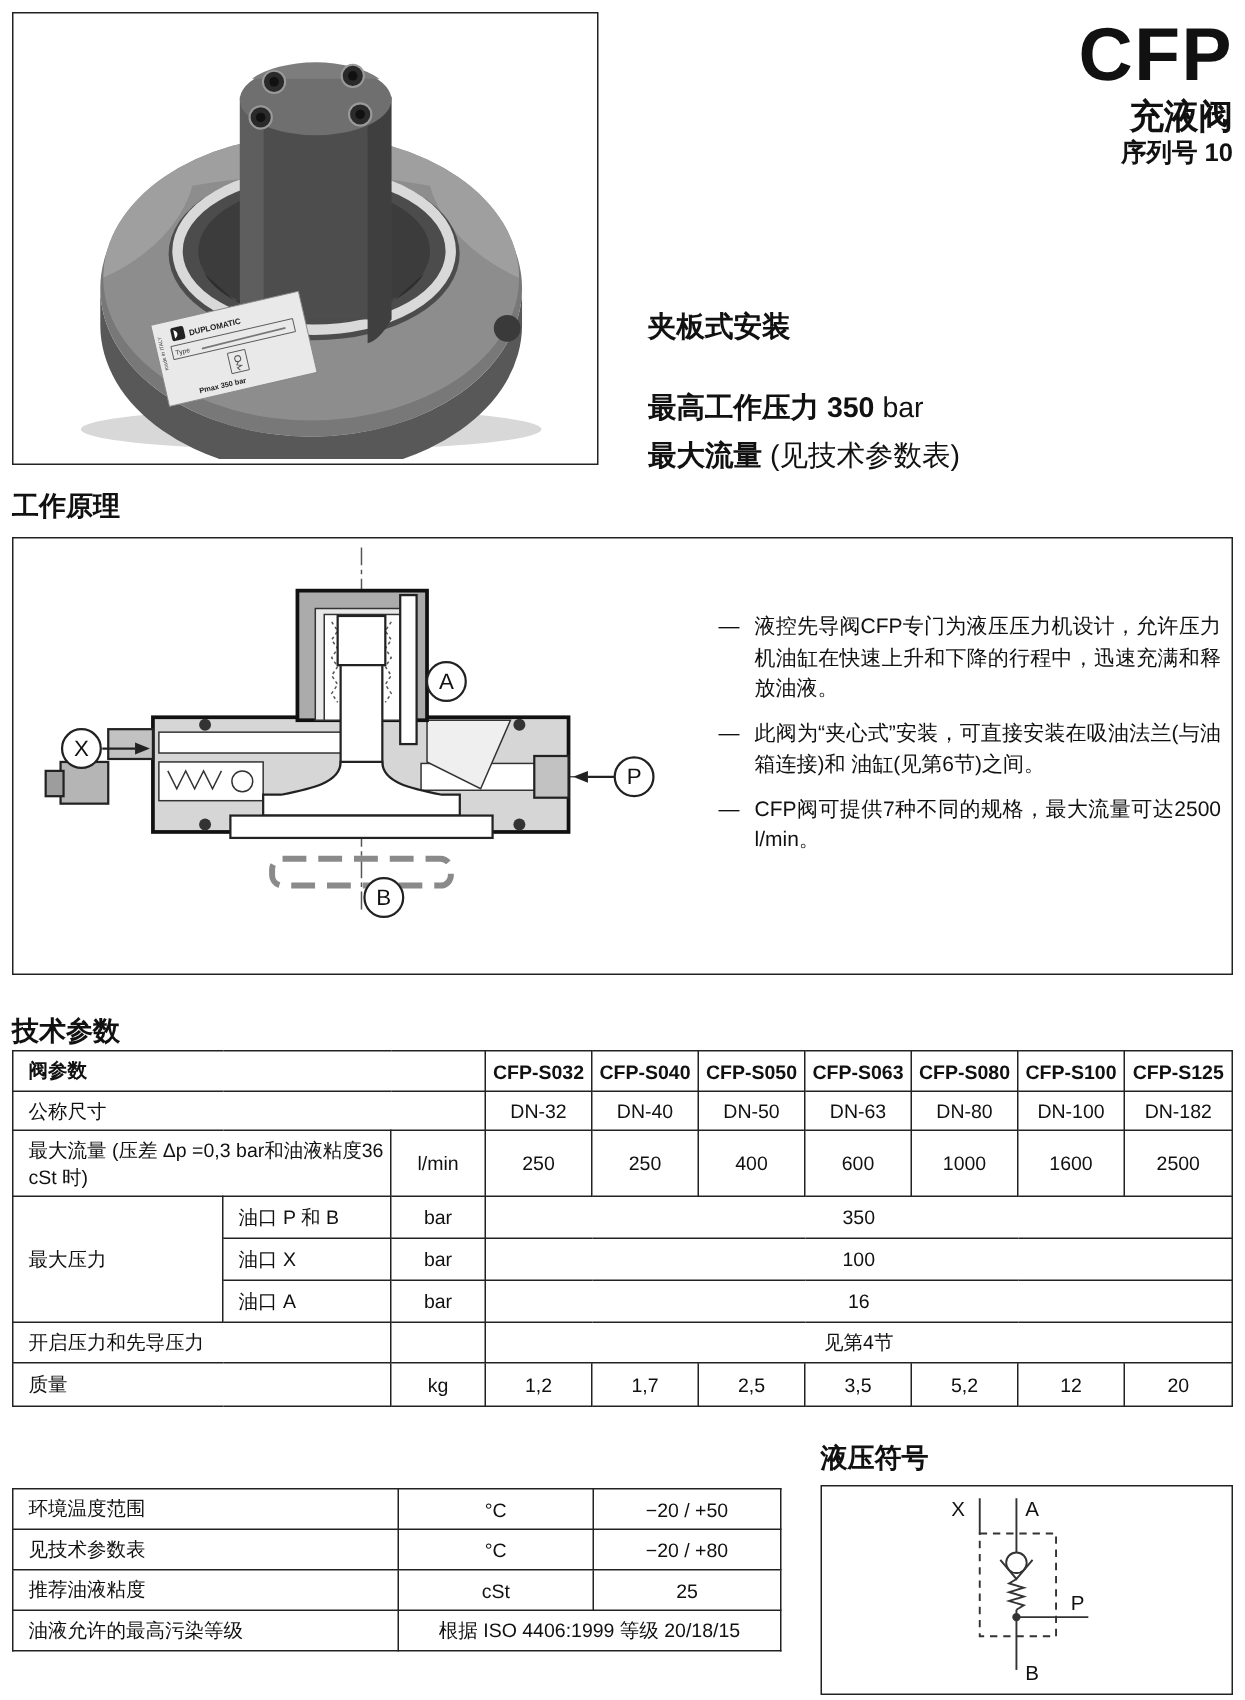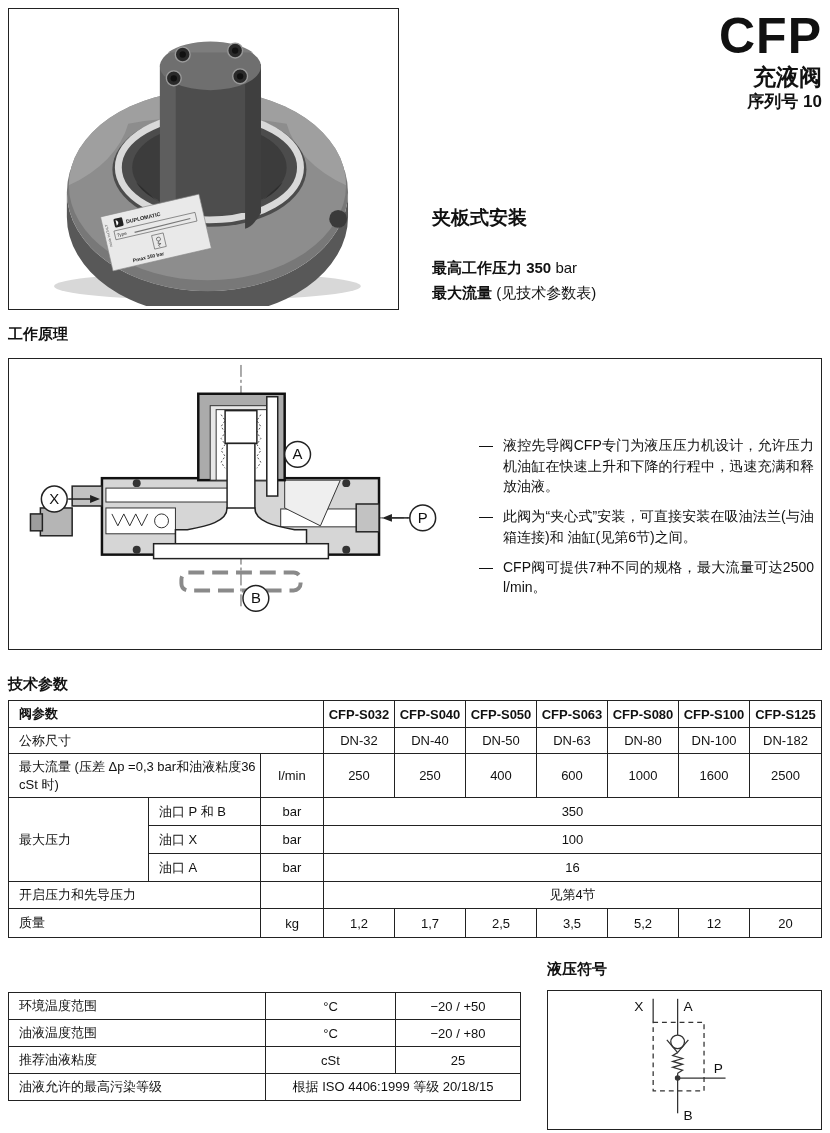--- a/index.html
+++ b/index.html
@@ -11,29 +11,29 @@
   .abs{position:absolute;}
 
   
   .photo-frame{left:8px;top:8px;width:389px;height:300px;border:1.5px solid #222;background:#fff;}
   .brand{right:8px;top:10px;width:300px;text-align:right;line-height:1.05;}
   .brand .code{font-size:50px;font-weight:bold;letter-spacing:1px;}
   .brand .name{font-size:23px;font-weight:bold;margin-top:2px;}
   .brand .series{font-size:17px;font-weight:bold;margin-top:4px;}
   .features{left:432px;top:205px;width:390px;}
   .features .mount{font-size:19px;font-weight:bold;margin-bottom:28px;}
-  .features .line{font-size:15px;margin-top:6px;}
+  .features .line{font-size:19px;margin-top:6px;}
   .features .b{font-weight:bold;}
 
   
-  .sec-title{font-size:15px;font-weight:bold;color:#111;}
+  .sec-title{font-size:18px;font-weight:bold;color:#111;}
 
   
   .wp-box{left:8px;top:358px;width:812px;height:290px;border:1.5px solid #222;background:#fff;}
-  .wp-text{position:absolute;left:470px;top:48px;width:335px;margin-top:28px;}
+  .wp-text{position:absolute;left:470px;top:48px;width:335px;}
   .wp-text ul{list-style:none;margin:0;padding:0;}
   .wp-text li{position:relative;padding-left:24px;font-size:14px;line-height:1.48;margin-bottom:9px;text-align:justify;}
   .wp-text li::before{content:"—";position:absolute;left:0;top:0;}
 
   
   table{border-collapse:collapse;table-layout:fixed;font-size:13px;}
   .tech-table{left:8px;top:700px;width:814px;}
   .cond-table{left:8px;top:992px;width:512px;padding-left:22px;}
   td,th{border:1px solid #222;padding:1px 4px;text-align:center;vertical-align:middle;overflow:hidden;}
   .tech-table, .cond-table{border:1.5px solid #222;}
@@ -298,21 +298,21 @@
       <col style="width:130px">
       <col style="width:125px">
     </colgroup>
   <tbody>
       <tr class="h28">
     <td class="cell-l">环境温度范围</td>
     <td>°C</td>
     <td>−20 / +50</td>
   </tr>
   <tr class="h28">
-    <td class="cell-l">油液温度范围</td>
+    <td class="cell-l">见技术参数表</td>
     <td>°C</td>
     <td>−20 / +80</td>
   </tr>
   <tr class="h28">
     <td class="cell-l">推荐油液粘度</td>
     <td>cSt</td>
     <td>25</td>
   </tr>
   <tr class="h28">
     <td class="cell-l">油液允许的最高污染等级</td>

